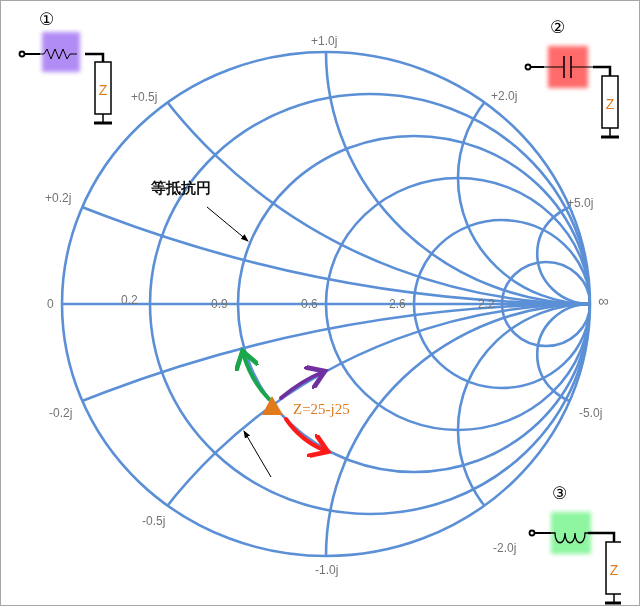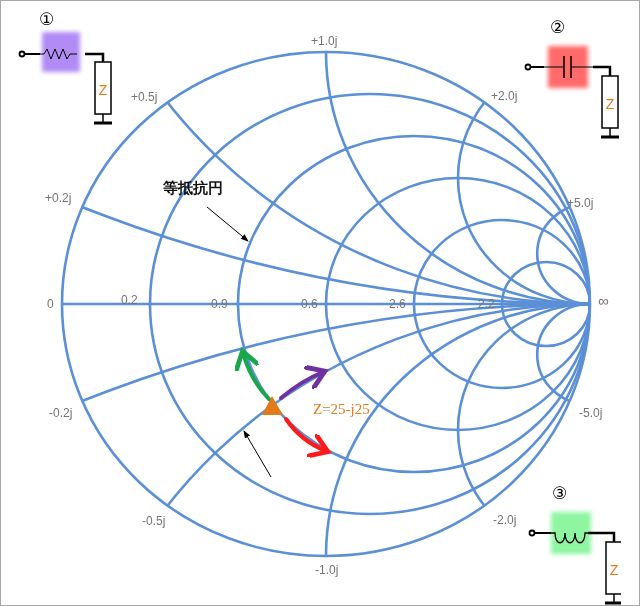--- a/index.html
+++ b/index.html
@@ -5,21 +5,21 @@
   html, body { margin: 0; padding: 0; background: #ffffff; }
   #stage {
     position: relative; width: 640px; height: 606px; overflow: hidden;
     background: #ffffff; box-sizing: border-box; border: 1px solid #a6a6a6;
     font-family: "Liberation Sans", "DejaVu Sans", sans-serif;
   }
   #chart-svg { position: absolute; left: 0; top: 0; }
   .grid { fill: none; stroke: #5b8fd6; stroke-width: 2.6; vector-effect: non-scaling-stroke; }
   .lbl { position: absolute; font-size: 12px; color: #737373; white-space: nowrap; line-height: 14px; }
   .jp { position: absolute; font-family: "DejaVu Sans", sans-serif; font-size: 15px; font-weight: bold; color: #111; white-space: nowrap; }
-  .zlbl { position: absolute; font-family: "Liberation Serif", serif; font-size: 15px; color: #e07a1a; white-space: nowrap; margin-left: 20px; }
+  .zlbl { position: absolute; font-family: "Liberation Serif", serif; font-size: 15px; color: #e07a1a; white-space: nowrap; }
   .circnum { position: absolute; font-family: "DejaVu Sans", sans-serif; font-size: 17px; color: #000; }
   .circuit { position: absolute; }
 </style>
 </head>
 <body>
 
 <div id="stage">
 
   <svg id="chart-svg" width="640" height="606">
     <defs>
@@ -85,24 +85,24 @@
   <span class="lbl" style="left:597px;top:293px;font-size:15px">∞</span>
 
   <span class="lbl" style="left:44px;top:190px">+0.2j</span>
   <span class="lbl" style="left:130px;top:89px">+0.5j</span>
   <span class="lbl" style="left:310px;top:33px">+1.0j</span>
   <span class="lbl" style="left:490px;top:88px">+2.0j</span>
   <span class="lbl" style="left:566px;top:195px">+5.0j</span>
   <span class="lbl" style="left:48px;top:405px">-0.2j</span>
   <span class="lbl" style="left:141px;top:513px">-0.5j</span>
   <span class="lbl" style="left:314px;top:562px">-1.0j</span>
-  <span class="lbl" style="left:492px;top:512px">-2.0j</span>
+  <span class="lbl" style="left:492px;top:540px">-2.0j</span>
   <span class="lbl" style="left:578px;top:405px">-5.0j</span>
 
-  <span class="jp" style="left:162px;top:178px">等抵抗円</span>
+  <span class="jp" style="left:150px;top:178px">等抵抗円</span>
   <span class="zlbl" style="left:292px;top:400px">Z=25-j25</span>
 
   <span class="circnum" style="left:38px;top:8px">①</span>
   <svg class="circuit" style="left:14px;top:28px" width="100" height="100">
     <defs>
         <filter id="blur1">
           <feGaussianBlur stdDeviation="2"></feGaussianBlur>
         </filter>
       </defs>
     <rect x="27" y="3" width="38" height="40" fill="#b28cf5" filter="url(#blur1)"></rect>

